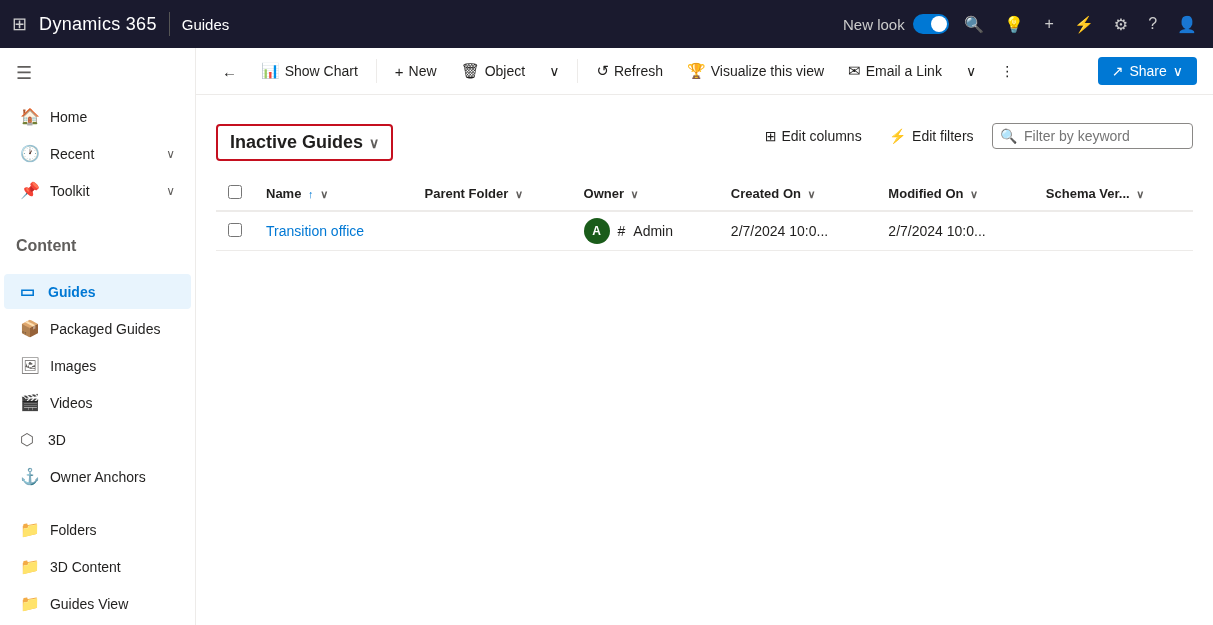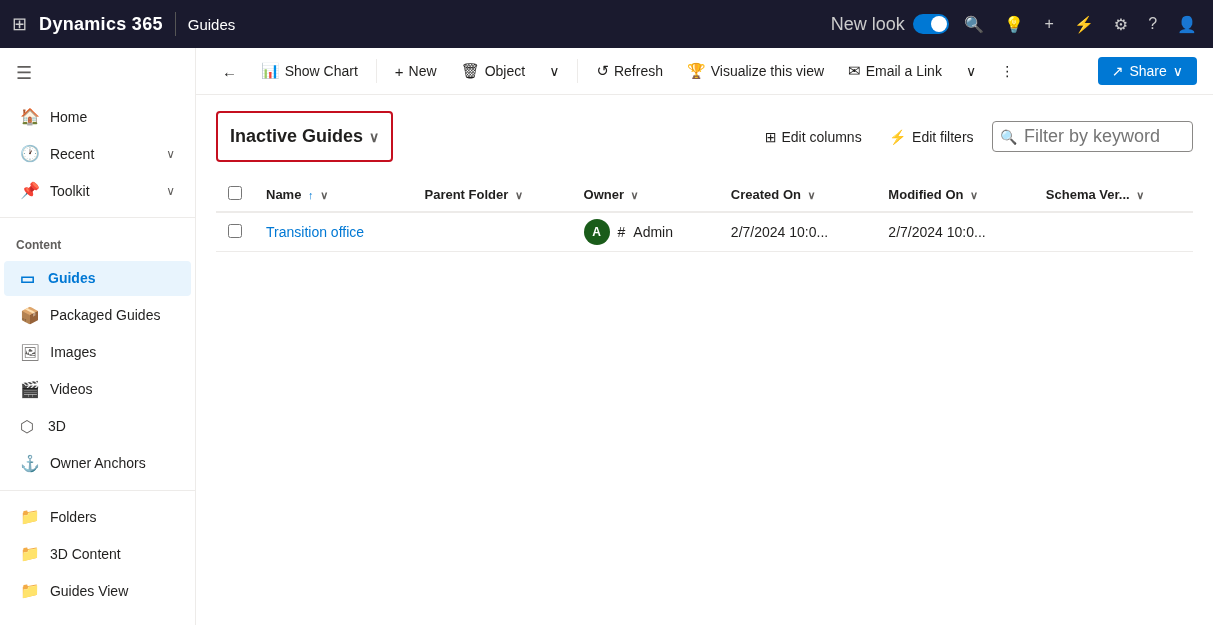--- a/index.html
+++ b/index.html
@@ -9,25 +9,25 @@
     .top-nav {
       display: flex;
       align-items: center;
       background: #1a1a2e;
       height: 48px;
       padding: 0 12px;
       gap: 12px;
       color: #fff;
     }
     .top-nav-grid-icon { cursor: pointer; font-size: 18px; color: #ccc; }
-    .top-nav-title { font-size: 18px; font-weight: 700; color: #fff; letter-spacing: 0.3px; }
+    .top-nav-title { font-size: 18px; font-weight: 400; color: #fff; letter-spacing: 0.3px; }
     .top-nav-divider { width: 1px; height: 24px; background: #555; }
     .top-nav-app { font-size: 15px; color: #fff; }
     .top-nav-spacer { flex: 1; }
-    .top-nav-new-look { display: flex; align-items: center; gap: 8px; font-size: 18px; color: #ccc; }
+    .top-nav-new-look { display: flex; align-items: center; gap: 8px; font-size: 15px; color: #ccc; }
     .toggle-switch {
       width: 36px; height: 20px; background: #0078d4; border-radius: 10px; position: relative; cursor: pointer;
     }
     .toggle-switch::after {
       content: ''; position: absolute; width: 16px; height: 16px; background: #fff;
       border-radius: 50%; top: 2px; right: 2px;
     }
     .top-nav-icon { font-size: 16px; color: #ccc; cursor: pointer; padding: 4px; }
 
     
@@ -59,22 +59,22 @@
       color: #201f1e;
       font-size: 14px;
       border-radius: 4px;
       margin: 1px 4px;
     }
     .sidebar-item.active { background: #e8f4fd; color: #0078d4; font-weight: 600; }
     .sidebar-item-icon { font-size: 16px; color: #605e5c; min-width: 18px; }
     .sidebar-item.active .sidebar-item-icon { color: #0078d4; }
     .sidebar-item-chevron { margin-left: auto; font-size: 12px; color: #605e5c; }
     .sidebar-section-label {
-      padding: 12px 16px 8px;
-      font-size: 12px;
+      padding: 12px 16px 18px;
+      font-size: 16px;
       font-weight: 600;
       color: #605e5c;
       text-transform: none;
     }
     .sidebar-divider { height: 1px; background: #edebe9; margin: 8px 0; }
 
     
     .main { flex: 1; display: flex; flex-direction: column; overflow: hidden; }
 
     
@@ -122,26 +122,27 @@
     .view-header {
       display: flex;
       align-items: center;
       margin-bottom: 16px;
     }
     .view-title-box {
       display: flex;
       align-items: center;
       gap: 6px;
       border: 2px solid #c50f1f;
-      padding: 13px 12px;
+      padding: 6px 12px;
       border-radius: 4px;
       font-size: 18px;
       font-weight: 600;
       color: #201f1e;
       cursor: pointer;
+      margin-top: 13px;
     }
     .view-title-chevron { font-size: 14px; color: #605e5c; }
     .view-header-actions {
       margin-left: auto;
       display: flex;
       align-items: center;
       gap: 8px;
     }
     .view-action-btn {
       display: flex;
@@ -160,21 +161,21 @@
       align-items: center;
       border: 1px solid #8a8886;
       border-radius: 4px;
       padding: 4px 8px;
       gap: 6px;
       background: #fff;
     }
     .filter-search input {
       border: none;
       outline: none;
-      font-size: 18px;
+      font-size: 14px;
       color: #605e5c;
       width: 160px;
     }
 
     
     .data-table { width: 100%; border-collapse: collapse; }
     .data-table th {
       text-align: left;
       padding: 8px 12px;
       font-size: 13px;

